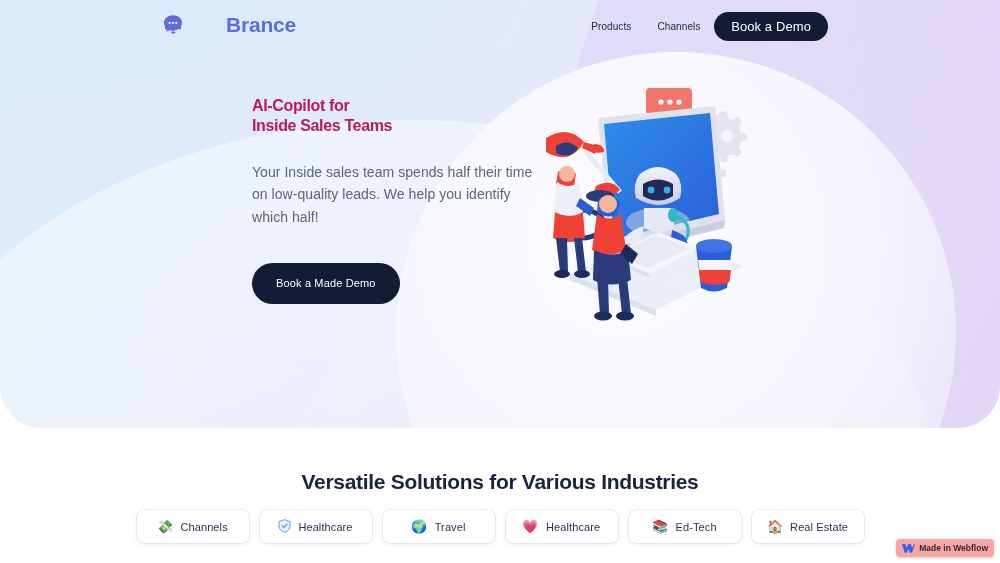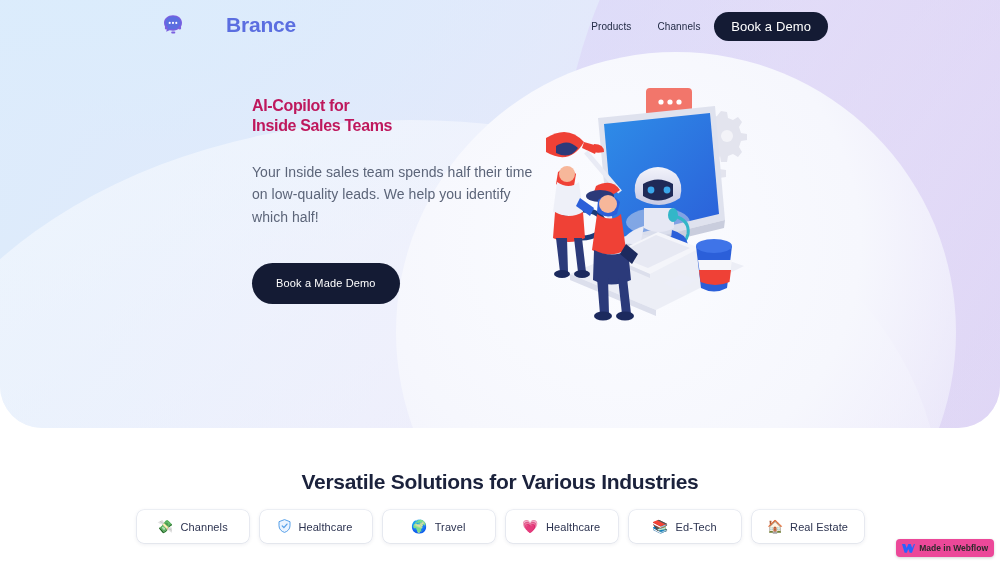--- a/index.html
+++ b/index.html
@@ -97,21 +97,21 @@
     padding:0 14px; min-width:112px;
     box-shadow:0 1px 4px rgba(30,40,80,.10), 0 0 0 .6px rgba(225,229,240,.85);
     cursor:pointer;
   }
   .chip-ico{ font-size:13px; line-height:1; }
   .chip-label{ font-size:11px; color:#2c3350; letter-spacing:.1px; white-space:nowrap; }
 
   
   .wf-badge{
     position:absolute; right:6px; bottom:6px;
-    background:#ec4899; border-radius:4px; height:18px;
+    background:#fca5a5; border-radius:4px; height:18px;
     display:flex; align-items:center; gap:4px; padding:0 6px;
     box-shadow:0 1px 3px rgba(0,0,0,.18);
     cursor:pointer; z-index:40;
   }
   .wf-text{ font-size:8.5px; font-weight:700; color:#2b2b2b; white-space:nowrap; }
 </style>
 </head>
 <body>
 
 <div class="hero">

